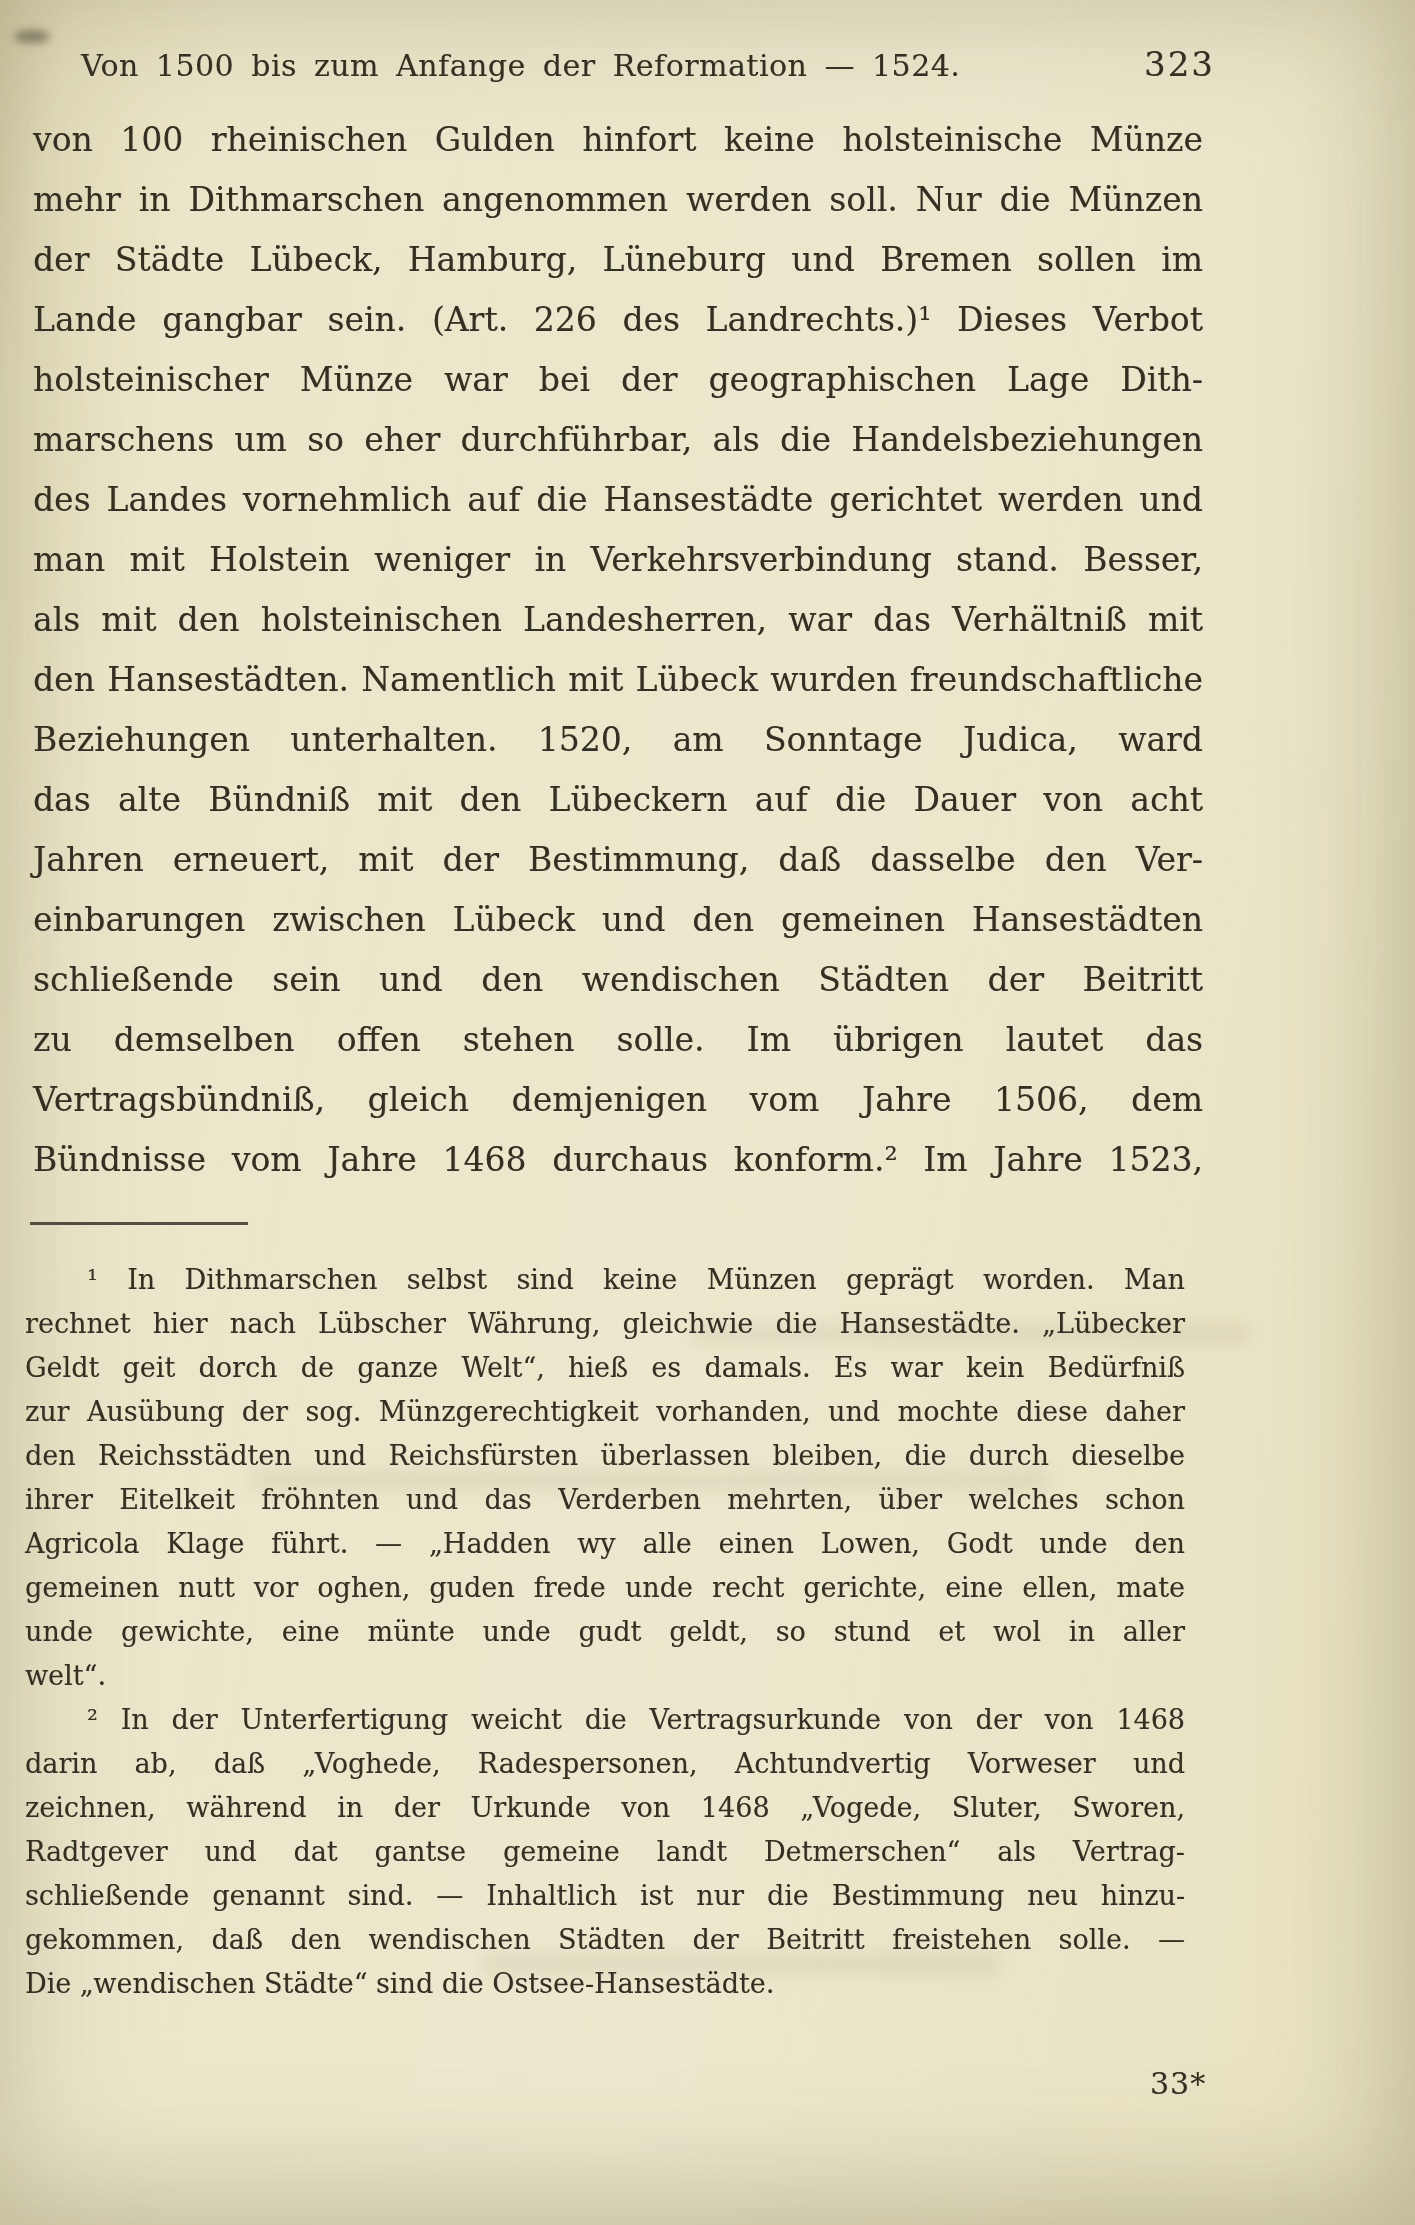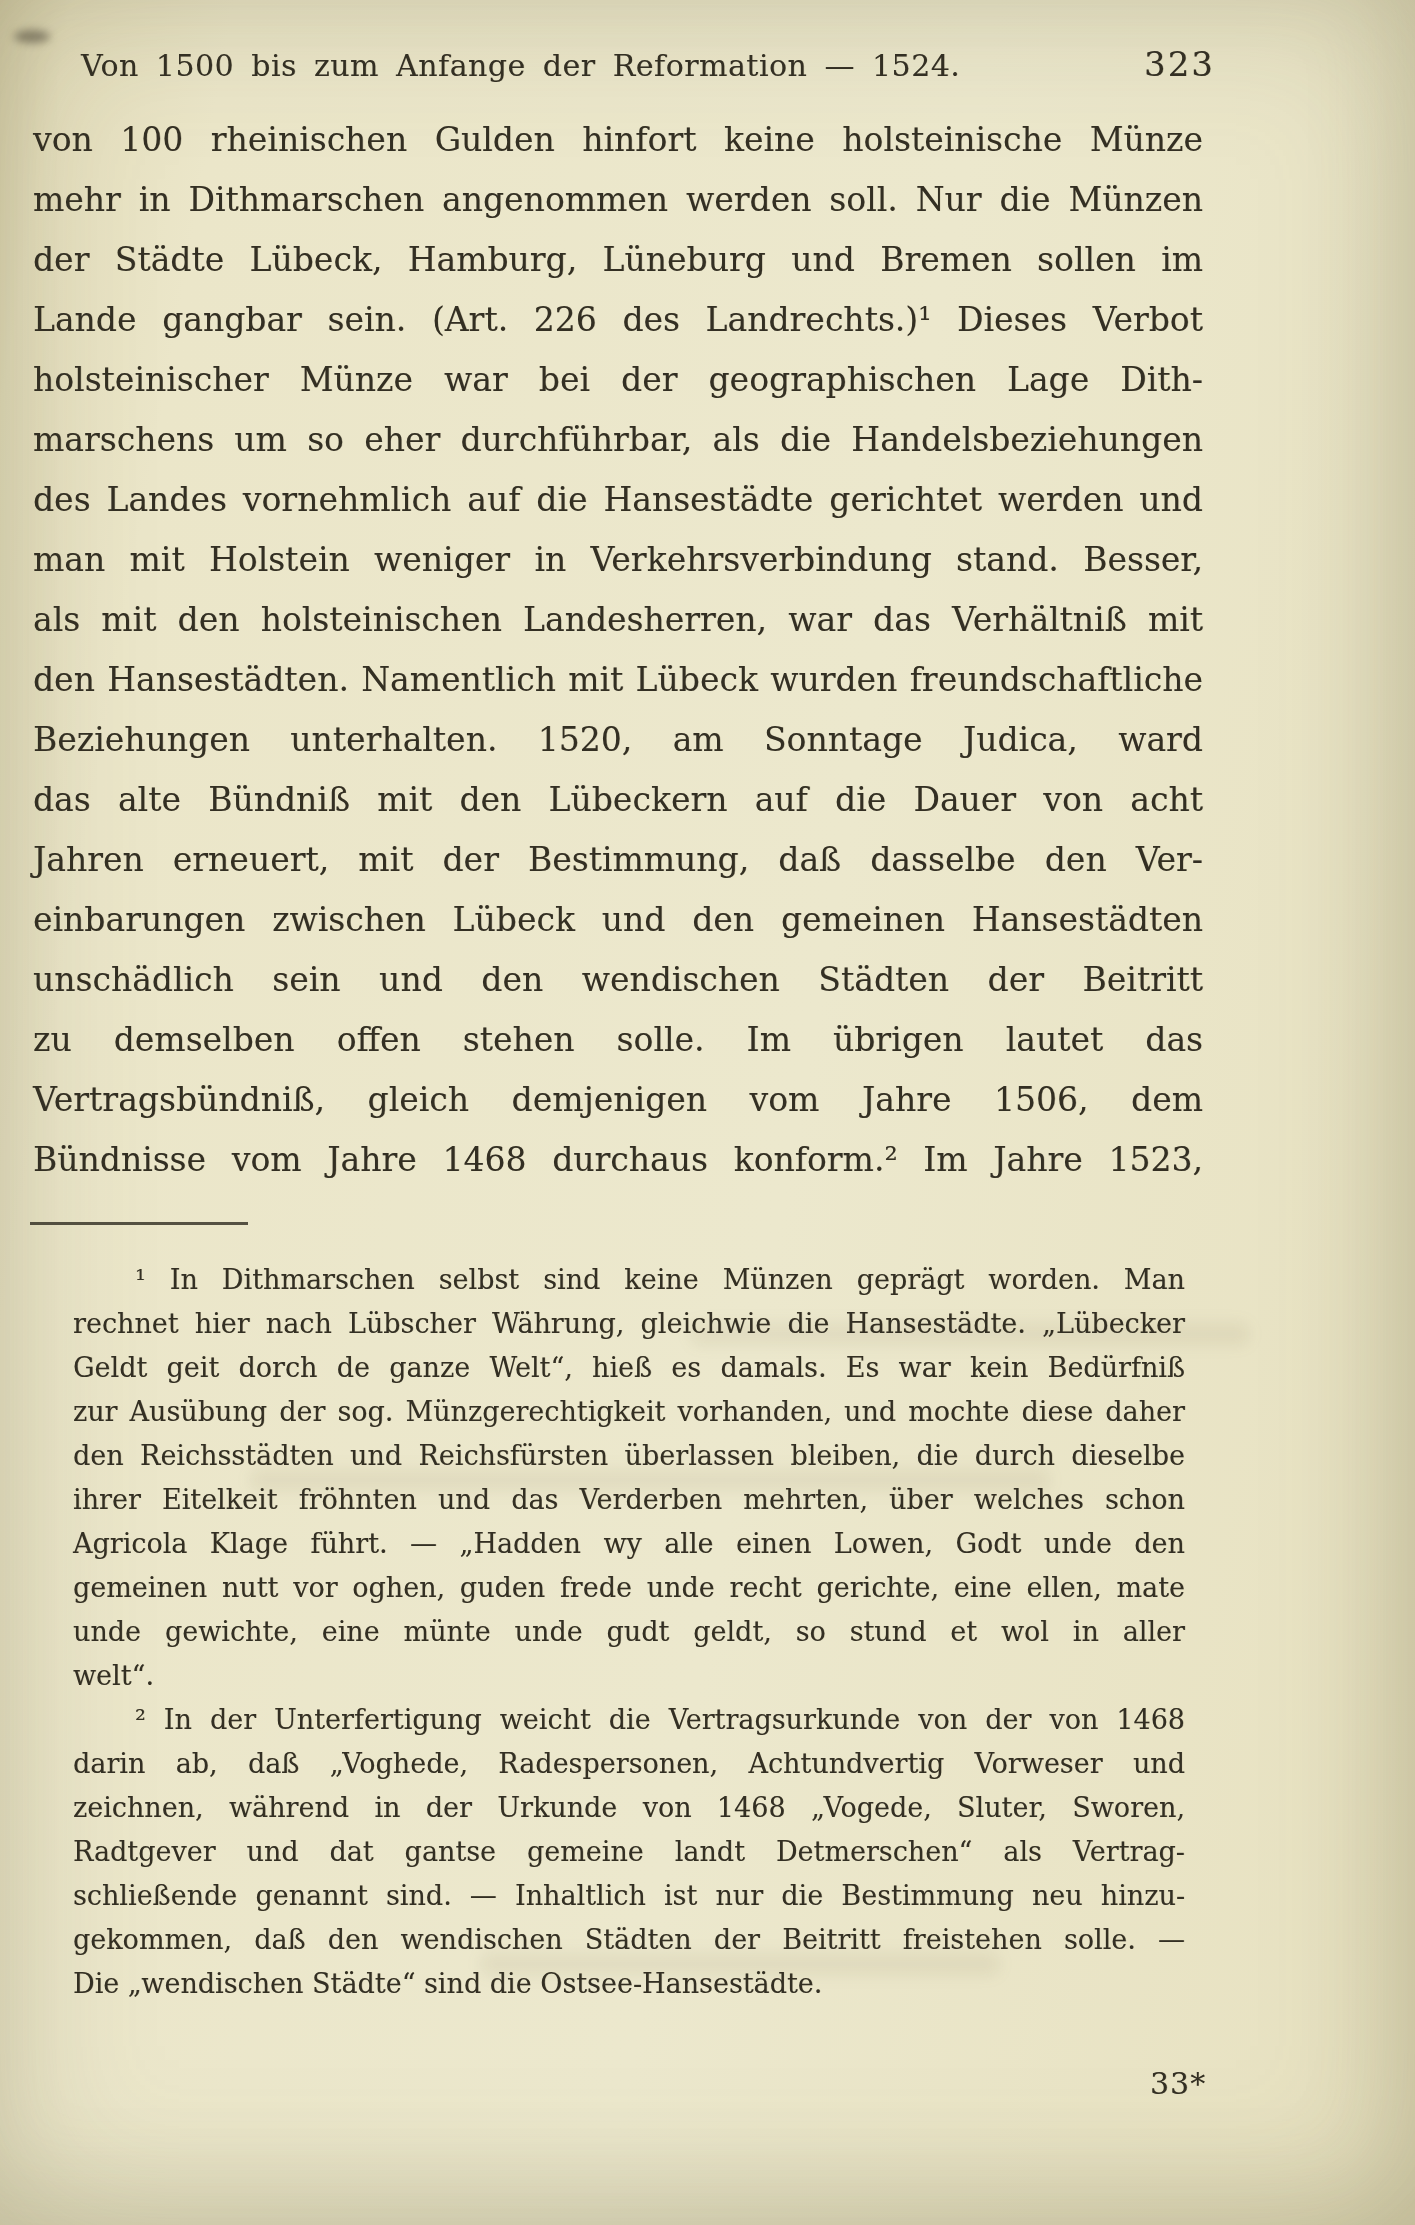--- a/index.html
+++ b/index.html
@@ -55,21 +55,20 @@
   .footnotes {
     position: absolute;
     top: 1258px; left: 25px; width: 1160px;
     font-size: 27px;
   }
   .footnote .line {
     line-height: 44px;
     height: 44px;
     text-align: justify;
     text-align-last: justify;
-    margin-left: 48px;
   }
   .footnote .line:first-child { text-indent: 62px; }
   .footnote .line:last-child { text-align-last: left; }
 
   .signature {
     position: absolute;
     top: 2066px; left: 1150px;
     font-size: 30px;
     letter-spacing: 1px;
   }
@@ -116,21 +115,21 @@
       <div class="line">holsteinischer Münze war bei der geographischen Lage Dith-</div>
       <div class="line">marschens um so eher durchführbar, als die Handelsbeziehungen</div>
       <div class="line">des Landes vornehmlich auf die Hansestädte gerichtet werden und</div>
       <div class="line">man mit Holstein weniger in Verkehrsverbindung stand. Besser,</div>
       <div class="line">als mit den holsteinischen Landesherren, war das Verhältniß mit</div>
       <div class="line">den Hansestädten. Namentlich mit Lübeck wurden freundschaftliche</div>
       <div class="line">Beziehungen unterhalten. 1520, am Sonntage Judica, ward</div>
       <div class="line">das alte Bündniß mit den Lübeckern auf die Dauer von acht</div>
       <div class="line">Jahren erneuert, mit der Bestimmung, daß dasselbe den Ver-</div>
       <div class="line">einbarungen zwischen Lübeck und den gemeinen Hansestädten</div>
-      <div class="line">unschädlich sein und den wendischen Städten der Beitritt</div>
+      <div class="line">schließende sein und den wendischen Städten der Beitritt</div>
       <div class="line">zu demselben offen stehen solle. Im übrigen lautet das</div>
       <div class="line">Vertragsbündniß, gleich demjenigen vom Jahre 1506, dem</div>
       <div class="line">Bündnisse vom Jahre 1468 durchaus konform.² Im Jahre 1523,</div>
     </div>
 
   <div class="separator"></div>
 
   <div class="footnotes">
     <div class="footnote">
         <div class="line">¹ In Dithmarschen selbst sind keine Münzen geprägt worden. Man</div>

